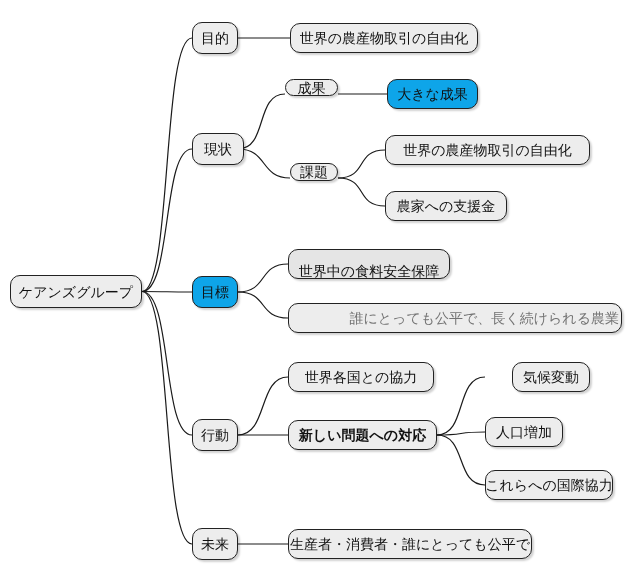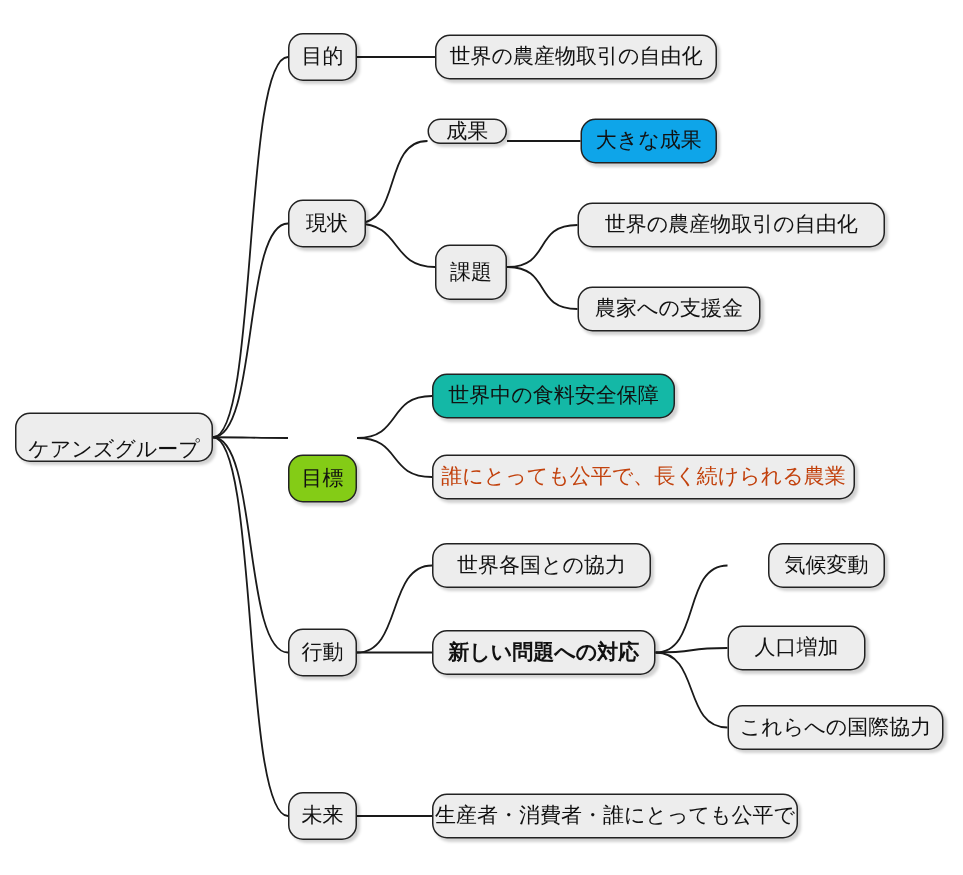--- a/index.html
+++ b/index.html
@@ -61,72 +61,72 @@
       <path d="M 142 291.5 C 172 291.5, 162 435, 192 435" fill="none" stroke="#1a1a1a" stroke-width="1.2"></path>
       <path d="M 238 435 C 268 435, 258 377, 288 377" fill="none" stroke="#1a1a1a" stroke-width="1.2"></path>
       <path d="M 238 435 C 268 435, 258 435, 288 435" fill="none" stroke="#1a1a1a" stroke-width="1.2"></path>
       <path d="M 437 435 C 467 435, 455 377, 485 377" fill="none" stroke="#1a1a1a" stroke-width="1.2"></path>
       <path d="M 437 435 C 467 435, 455 432, 485 432" fill="none" stroke="#1a1a1a" stroke-width="1.2"></path>
       <path d="M 437 435 C 467 435, 455 485, 485 485" fill="none" stroke="#1a1a1a" stroke-width="1.2"></path>
       <path d="M 142 291.5 C 172 291.5, 162 544, 192 544" fill="none" stroke="#1a1a1a" stroke-width="1.2"></path>
       <path d="M 238 544 C 268 544, 258 544, 288 544" fill="none" stroke="#1a1a1a" stroke-width="1.2"></path>
     </svg>
   <div>
-      <div class="node root" style="left: 10px; top: 275px; width: 132px; height: 33px; background: rgb(237, 237, 237); border-color: rgb(34, 34, 34); color: rgb(17, 17, 17); align-items: flex-end;">
+      <div class="node root" style="left: 10px; top: 275px; width: 132px; height: 33px; background: rgb(237, 237, 237); border-color: rgb(34, 34, 34); color: rgb(17, 17, 17);">
         <span>ケアンズグループ</span>
       </div>
       <div class="node branch" style="left: 192px; top: 22px; width: 46px; height: 32px; background: rgb(237, 237, 237); border-color: rgb(34, 34, 34); color: rgb(17, 17, 17);">
         <span>目的</span>
       </div>
       <div class="node leaf" style="left: 290px; top: 23px; width: 188px; height: 30px; background: rgb(237, 237, 237); border-color: rgb(34, 34, 34); color: rgb(17, 17, 17);">
         <span>世界の農産物取引の自由化</span>
       </div>
       <div class="node branch" style="left: 192px; top: 133px; width: 52px; height: 32px; background: rgb(237, 237, 237); border-color: rgb(34, 34, 34); color: rgb(17, 17, 17);">
         <span>現状</span>
       </div>
       <div class="node branch" style="left: 285px; top: 79px; width: 53px; height: 17px; background: rgb(237, 237, 237); border-color: rgb(34, 34, 34); color: rgb(17, 17, 17);">
         <span>成果</span>
       </div>
       <div class="node leaf" style="left: 387px; top: 79px; width: 91px; height: 30px; background: #0ea5e9; border-color: rgb(34, 34, 34); color: rgb(17, 17, 17);">
         <span>大きな成果</span>
       </div>
-      <div class="node branch" style="left: 290px; top: 163px; width: 48px; height: 37px; background: rgb(237, 237, 237); border-color: rgb(34, 34, 34); color: rgb(17, 17, 17);">
+      <div class="node branch" style="left: 290px; top: 163px; width: 48px; height: 18px; background: rgb(237, 237, 237); border-color: rgb(34, 34, 34); color: rgb(17, 17, 17);">
         <span>課題</span>
       </div>
       <div class="node leaf" style="left: 385px; top: 135px; width: 205px; height: 30px; background: rgb(237, 237, 237); border-color: rgb(34, 34, 34); color: rgb(17, 17, 17);">
         <span>世界の農産物取引の自由化</span>
       </div>
       <div class="node leaf" style="left: 385px; top: 191px; width: 122px; height: 30px; background: rgb(237, 237, 237); border-color: rgb(34, 34, 34); color: rgb(17, 17, 17);">
         <span>農家への支援金</span>
       </div>
-      <div class="node branch" style="left: 192px; top: 276px; width: 46px; height: 32px; background: #84cc16; border-color: rgb(34, 34, 34); color: rgb(17, 17, 17); margin-top: 27px;">
+      <div class="node branch" style="left: 192px; top: 276px; width: 46px; height: 32px; background: #0ea5e9; border-color: rgb(34, 34, 34); color: rgb(17, 17, 17);">
         <span>目標</span>
       </div>
-      <div class="node leaf" style="left: 288px; top: 249px; width: 162px; height: 30px; background: #14b8a6; border-color: rgb(34, 34, 34); color: rgb(17, 17, 17);">
+      <div class="node leaf" style="left: 288px; top: 249px; width: 162px; height: 30px; background: #e5e5e5; border-color: rgb(34, 34, 34); color: rgb(17, 17, 17); align-items: flex-end;">
         <span>世界中の食料安全保障</span>
       </div>
-      <div class="node leaf" style="left: 288px; top: 303px; width: 282px; height: 30px; background: rgb(237, 237, 237); border-color: rgb(34, 34, 34); color: #c2410c;">
+      <div class="node leaf" style="left: 288px; top: 303px; width: 334px; height: 30px; background: rgb(237, 237, 237); border-color: rgb(34, 34, 34); color: #737373; justify-content: flex-end;">
         <span>誰にとっても公平で、長く続けられる農業</span>
       </div>
       <div class="node branch" style="left: 192px; top: 419px; width: 46px; height: 32px; background: rgb(237, 237, 237); border-color: rgb(34, 34, 34); color: rgb(17, 17, 17);">
         <span>行動</span>
       </div>
       <div class="node leaf" style="left: 288px; top: 362px; width: 146px; height: 30px; background: rgb(237, 237, 237); border-color: rgb(34, 34, 34); color: rgb(17, 17, 17);">
         <span>世界各国との協力</span>
       </div>
       <div class="node branch" style="left: 288px; top: 420px; width: 149px; height: 30px; background: rgb(237, 237, 237); border-color: rgb(34, 34, 34); color: rgb(17, 17, 17); font-weight: bold;">
         <span>新しい問題への対応</span>
       </div>
       <div class="node leaf" style="left: 485px; top: 362px; width: 78px; height: 30px; background: rgb(237, 237, 237); border-color: rgb(34, 34, 34); color: rgb(17, 17, 17); margin-left: 27px;">
         <span>気候変動</span>
       </div>
-      <div class="node leaf" style="left: 485px; top: 417px; width: 92px; height: 30px; background: rgb(237, 237, 237); border-color: rgb(34, 34, 34); color: rgb(17, 17, 17);">
+      <div class="node leaf" style="left: 485px; top: 417px; width: 78px; height: 30px; background: rgb(237, 237, 237); border-color: rgb(34, 34, 34); color: rgb(17, 17, 17);">
         <span>人口増加</span>
       </div>
-      <div class="node leaf" style="left: 485px; top: 470px; width: 144px; height: 30px; background: rgb(237, 237, 237); border-color: rgb(34, 34, 34); color: rgb(17, 17, 17);">
+      <div class="node leaf" style="left: 485px; top: 470px; width: 128px; height: 30px; background: rgb(237, 237, 237); border-color: rgb(34, 34, 34); color: rgb(17, 17, 17);">
         <span>これらへの国際協力</span>
       </div>
       <div class="node branch" style="left: 192px; top: 528px; width: 46px; height: 32px; background: rgb(237, 237, 237); border-color: rgb(34, 34, 34); color: rgb(17, 17, 17);">
         <span>未来</span>
       </div>
       <div class="node leaf" style="left: 288px; top: 529px; width: 244px; height: 30px; background: rgb(237, 237, 237); border-color: rgb(34, 34, 34); color: rgb(17, 17, 17);">
         <span>生産者・消費者・誰にとっても公平で</span>
       </div>
     </div>
 </div>

